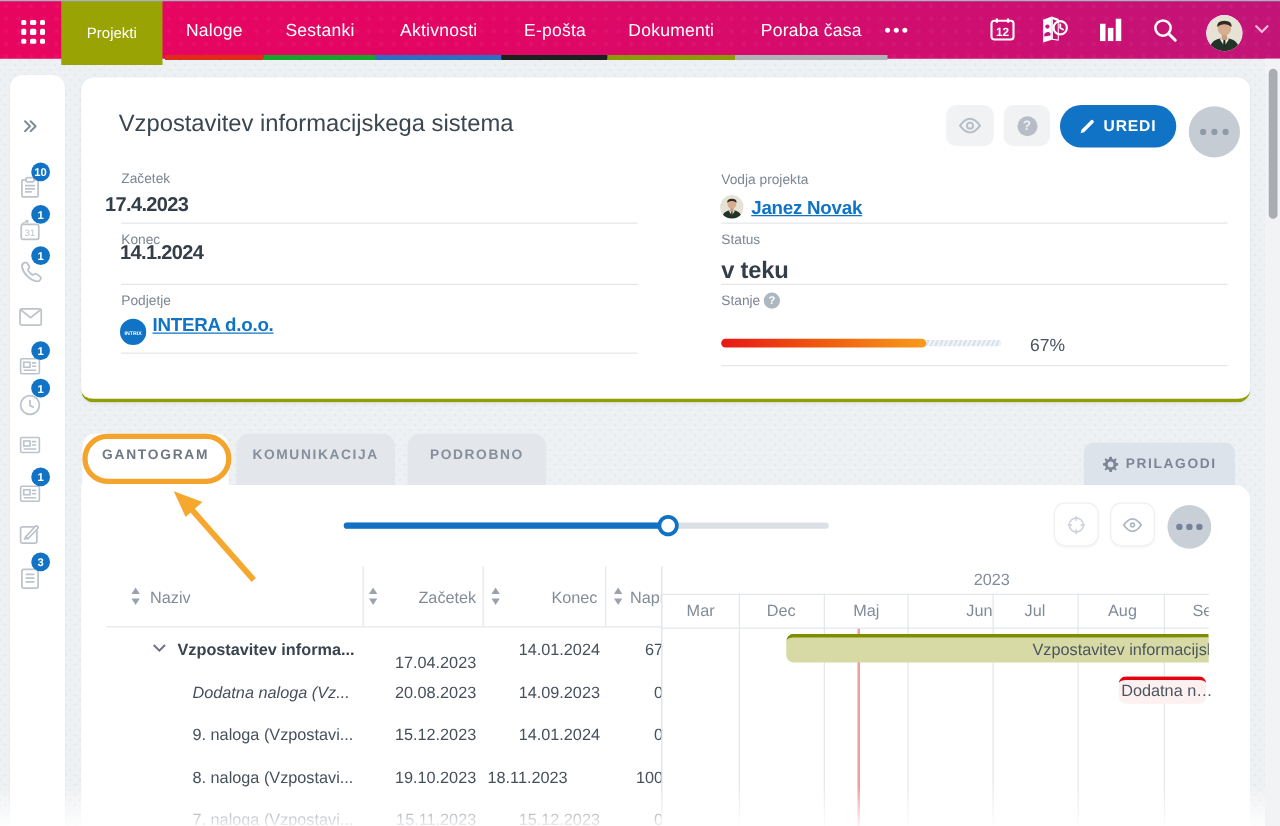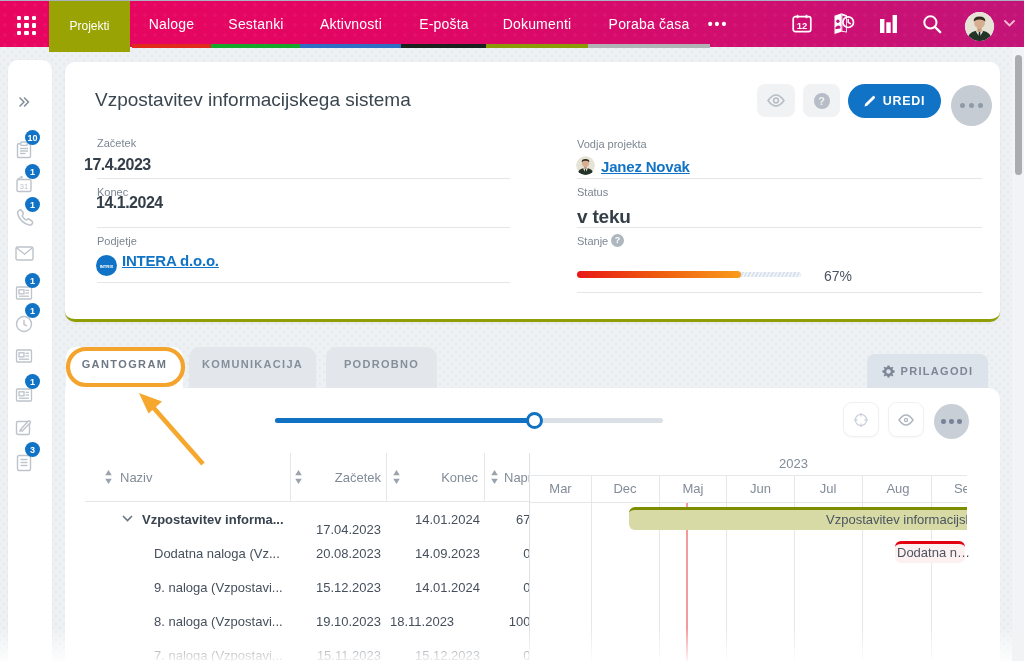--- a/index.html
+++ b/index.html
@@ -344,21 +344,21 @@
 <div class="vline" style="left:484px;top:453px;height:48px;"></div>
 <div class="hline" style="left:85px;top:501px;width:444px;"></div>
 
 <div class="hdrtxt" style="left:779px;top:456px;font-size:13px;">2023</div>
 <div class="hline" style="left:529px;top:475px;width:438px;"></div>
 <div class="hline" style="left:529px;top:502px;width:438px;"></div>
 <div class="vline" style="left:529px;top:453px;height:208px;background:#dde1e5;"></div>
 <div class="hdrtxt" style="left:530px;top:481px;width:61px;text-align:center;">Mar</div>
 <div class="hdrtxt" style="left:591px;top:481px;width:68px;text-align:center;">Dec</div>
 <div class="hdrtxt" style="left:659px;top:481px;width:68px;text-align:center;">Maj</div>
-<div class="hdrtxt" style="left:727px;top:481px;width:67px;text-align:center;">Jun</div>
+<div class="hdrtxt" style="left:727px;top:481px;width:67px;text-align:right;">Jun</div>
 <div class="hdrtxt" style="left:794px;top:481px;width:68px;text-align:center;">Jul</div>
 <div class="hdrtxt" style="left:864px;top:481px;width:68px;text-align:center;">Aug</div>
 <div class="abs" style="left:931px;top:481px;width:36px;overflow:hidden;">
     <div class="hdrtxt" style="position:static;width:69px;text-align:center;">Sep</div>
   </div>
 <div class="vline" style="left:591px;top:475px;height:186px;"></div>
 <div class="vline" style="left:659px;top:475px;height:186px;"></div>
 <div class="vline" style="left:726px;top:475px;height:186px;"></div>
 <div class="vline" style="left:794px;top:475px;height:186px;"></div>
 <div class="vline" style="left:862px;top:475px;height:186px;"></div>
@@ -373,21 +373,21 @@
 <div class="abs" style="left:895px;top:541px;width:70px;height:22px;border-radius:6px;background:#fdf0f1;border-top:3px solid #e3000f;"></div>
 <div class="rowtxt" style="left:897px;top:545px;color:#4a5560;">Dodatna n…</div>
 
 <svg class="abs" style="left:122px;top:515px;" width="11" height="7" viewBox="0 0 11 7" fill="none" stroke="#6b7582" stroke-width="1.6">
     <path d="M1 1 L5.5 5.5 L10 1"></path>
   </svg>
 <div class="rowtxt" style="left:142px;top:512px;font-weight:bold;color:#39434f;">Vzpostavitev informa...</div>
 <div class="rowtxt" style="left:290px;width:91px;top:522px;text-align:right;">17.04.2023</div>
 <div class="rowtxt" style="left:390px;width:90px;top:512px;text-align:right;">14.01.2024</div>
 <div class="rowtxt" style="left:460px;width:82px;top:512px;text-align:right;clip-path:inset(0 13px 0 0);">67%</div>
-<div class="rowtxt" style="left:154px;top:546px;">Dodatna naloga (Vz...</div>
+<div class="rowtxt" style="left:154px;top:546px;font-style:italic;">Dodatna naloga (Vz...</div>
 <div class="rowtxt" style="left:290px;width:91px;top:546px;text-align:right;">20.08.2023</div>
 <div class="rowtxt" style="left:390px;width:90px;top:546px;text-align:right;">14.09.2023</div>
 <div class="rowtxt" style="left:460px;width:82px;top:546px;text-align:right;clip-path:inset(0 13px 0 0);">0%</div>
 <div class="rowtxt" style="left:154px;top:580px;">9. naloga (Vzpostavi...</div>
 <div class="rowtxt" style="left:290px;width:91px;top:580px;text-align:right;">15.12.2023</div>
 <div class="rowtxt" style="left:390px;width:90px;top:580px;text-align:right;">14.01.2024</div>
 <div class="rowtxt" style="left:460px;width:82px;top:580px;text-align:right;clip-path:inset(0 13px 0 0);">0%</div>
 <div class="rowtxt" style="left:154px;top:614px;">8. naloga (Vzpostavi...</div>
 <div class="rowtxt" style="left:290px;width:91px;top:614px;text-align:right;">19.10.2023</div>
 <div class="rowtxt" style="left:390px;width:90px;top:614px;">18.11.2023</div>

